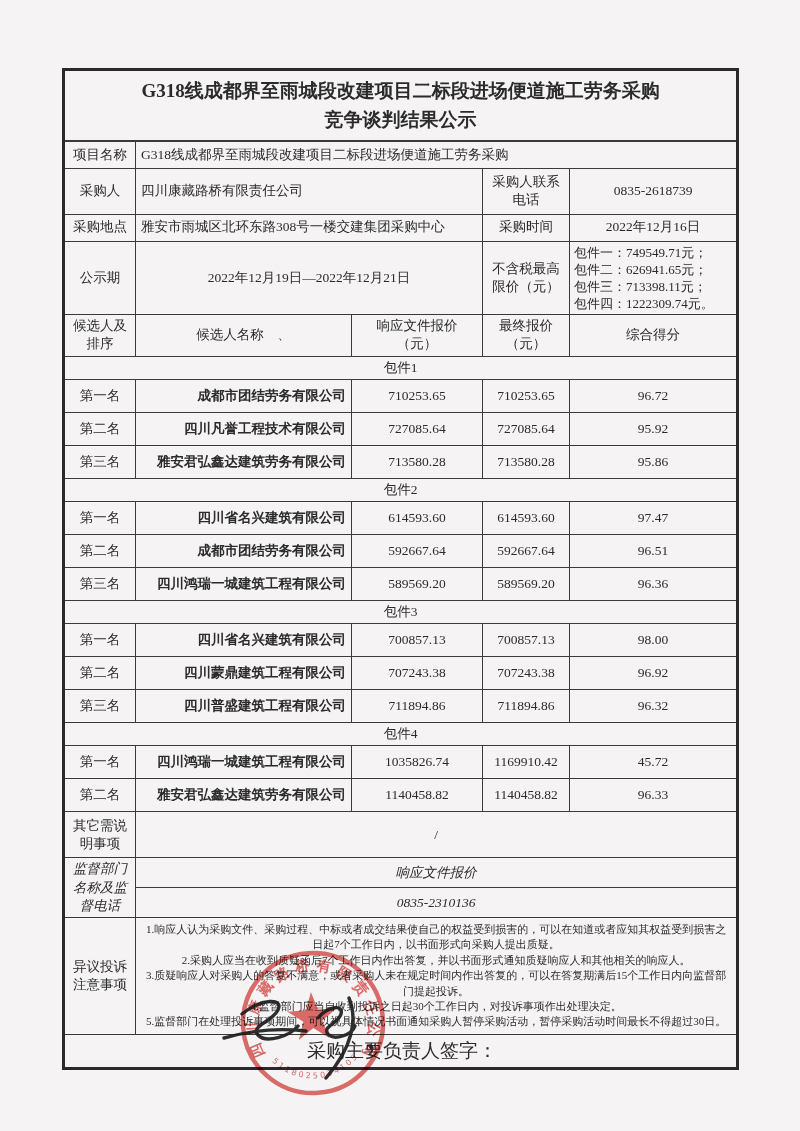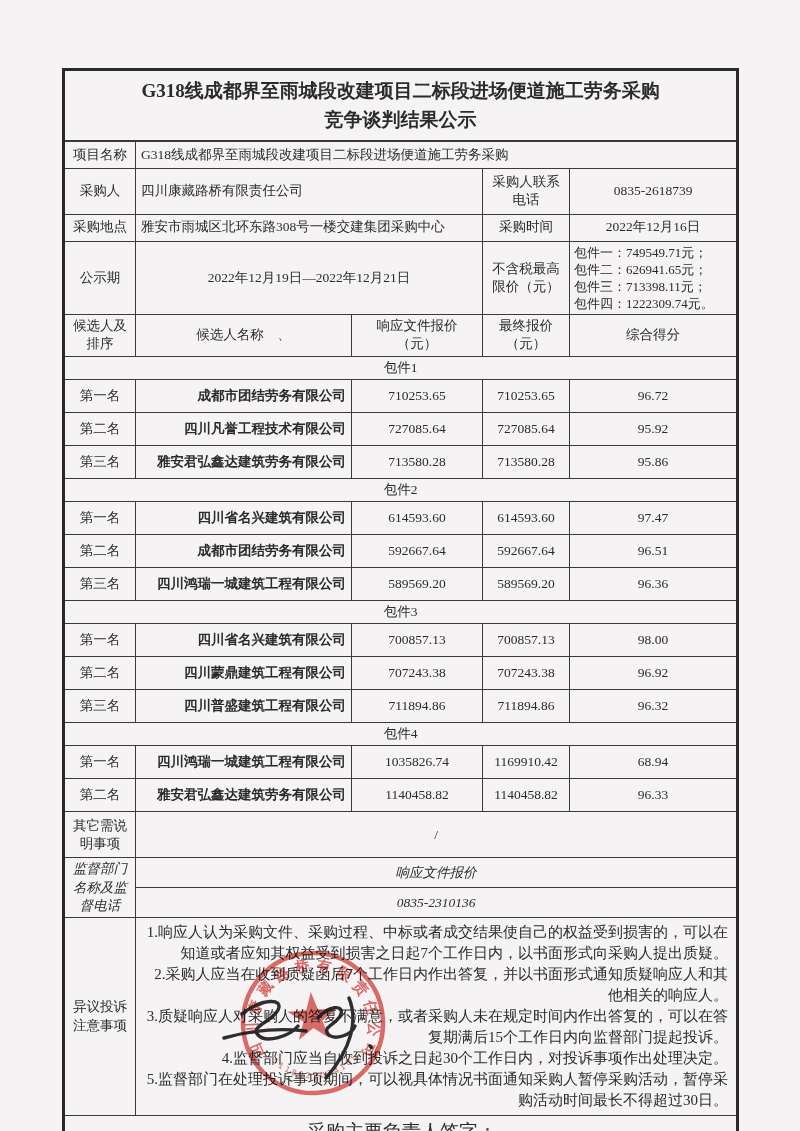--- a/index.html
+++ b/index.html
@@ -34,21 +34,21 @@
   .r-period{height:64px;}
   .r-chead{height:36px;}
   .r-band{height:22px;}
   .r-data{height:33px;}
   .r-note{height:46px;}
   .r-sup{height:23px;font-style:italic;}
   .r-sign{height:34px;}
   .left{text-align:left;}
   .pre{white-space:pre-line;}
   .price-lines{font-size:13px;line-height:1.32;text-align:left;padding:2px 4px;}
-  .obj-cell{text-align:right;font-size:15px;line-height:1.40;padding:4px 8px;vertical-align:top;}
+  .obj-cell{text-align:center;font-size:11px;line-height:1.40;padding:4px 8px;vertical-align:top;}
   .obj-item{margin:0;}
   .sign-cell{text-align:center;padding-left:8px;font-size:19px;}
   .name-cell{text-align:right;padding-left:7px;font-weight:bold;}
   
   .stamp-wrap{
     position:absolute;left:238px;top:948px;width:150px;height:150px;
     mix-blend-mode:multiply;opacity:.88;
     transform:rotate(-4deg);
     pointer-events:none;
   }
@@ -198,21 +198,21 @@
     </tr>
 
     <tr class="r-band">
       <td colspan="5">包件4</td>
     </tr>
     <tr class="r-data">
       <td>第一名</td>
       <td class="name-cell">四川鸿瑞一城建筑工程有限公司</td>
       <td>1035826.74</td>
       <td>1169910.42</td>
-      <td>68.94</td>
+      <td>45.72</td>
     </tr>
     <tr class="r-data">
       <td>第二名</td>
       <td class="name-cell">雅安君弘鑫达建筑劳务有限公司</td>
       <td>1140458.82</td>
       <td>1140458.82</td>
       <td>96.33</td>
     </tr>
 
     <tr class="r-note">

